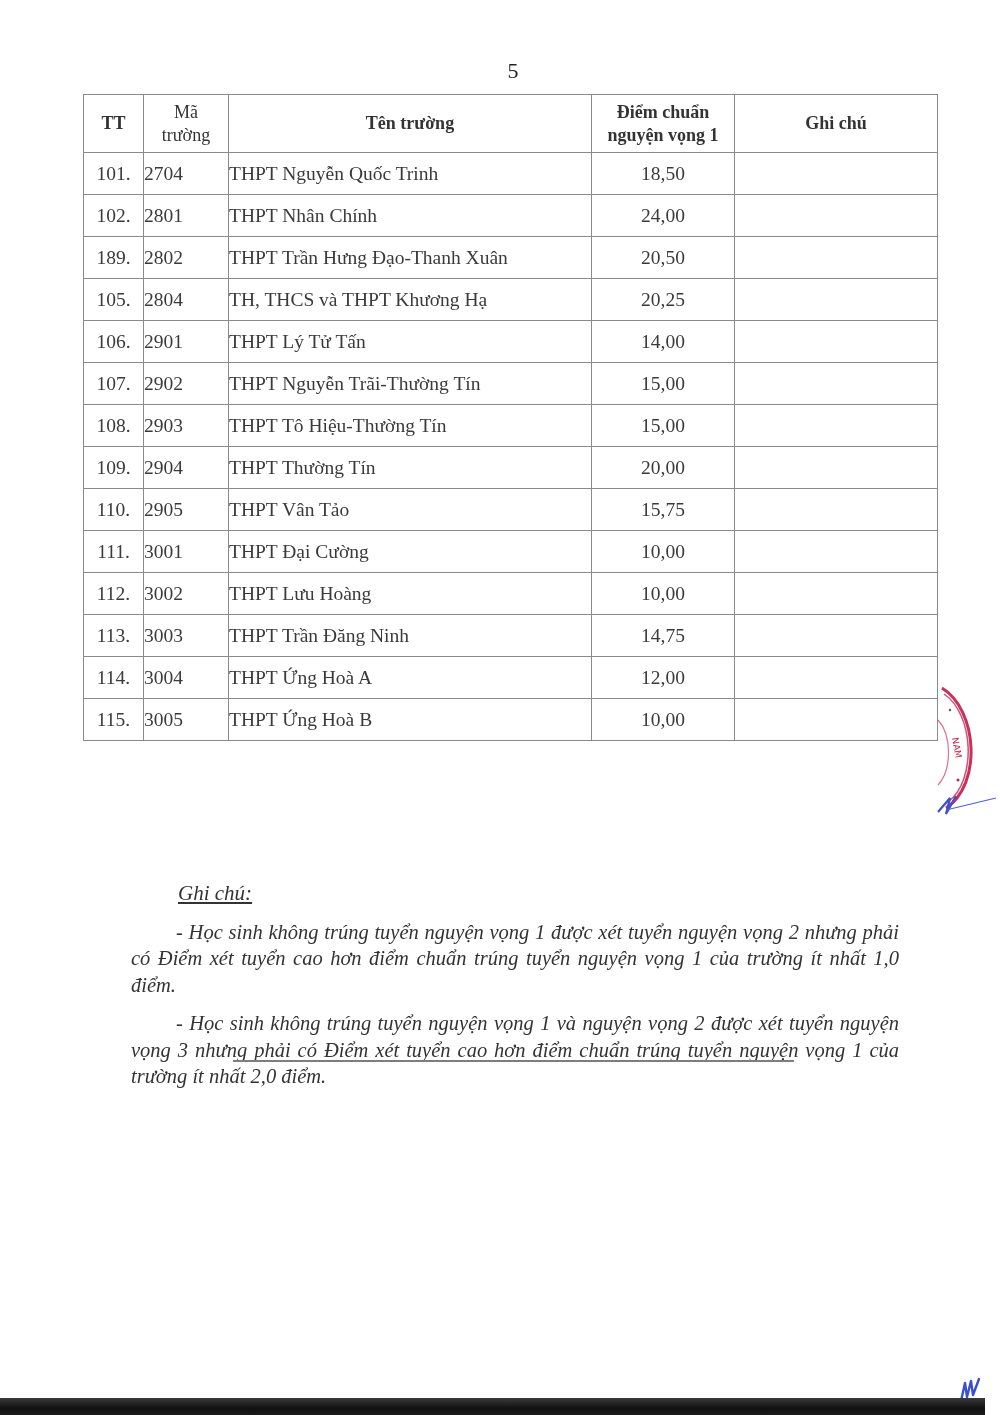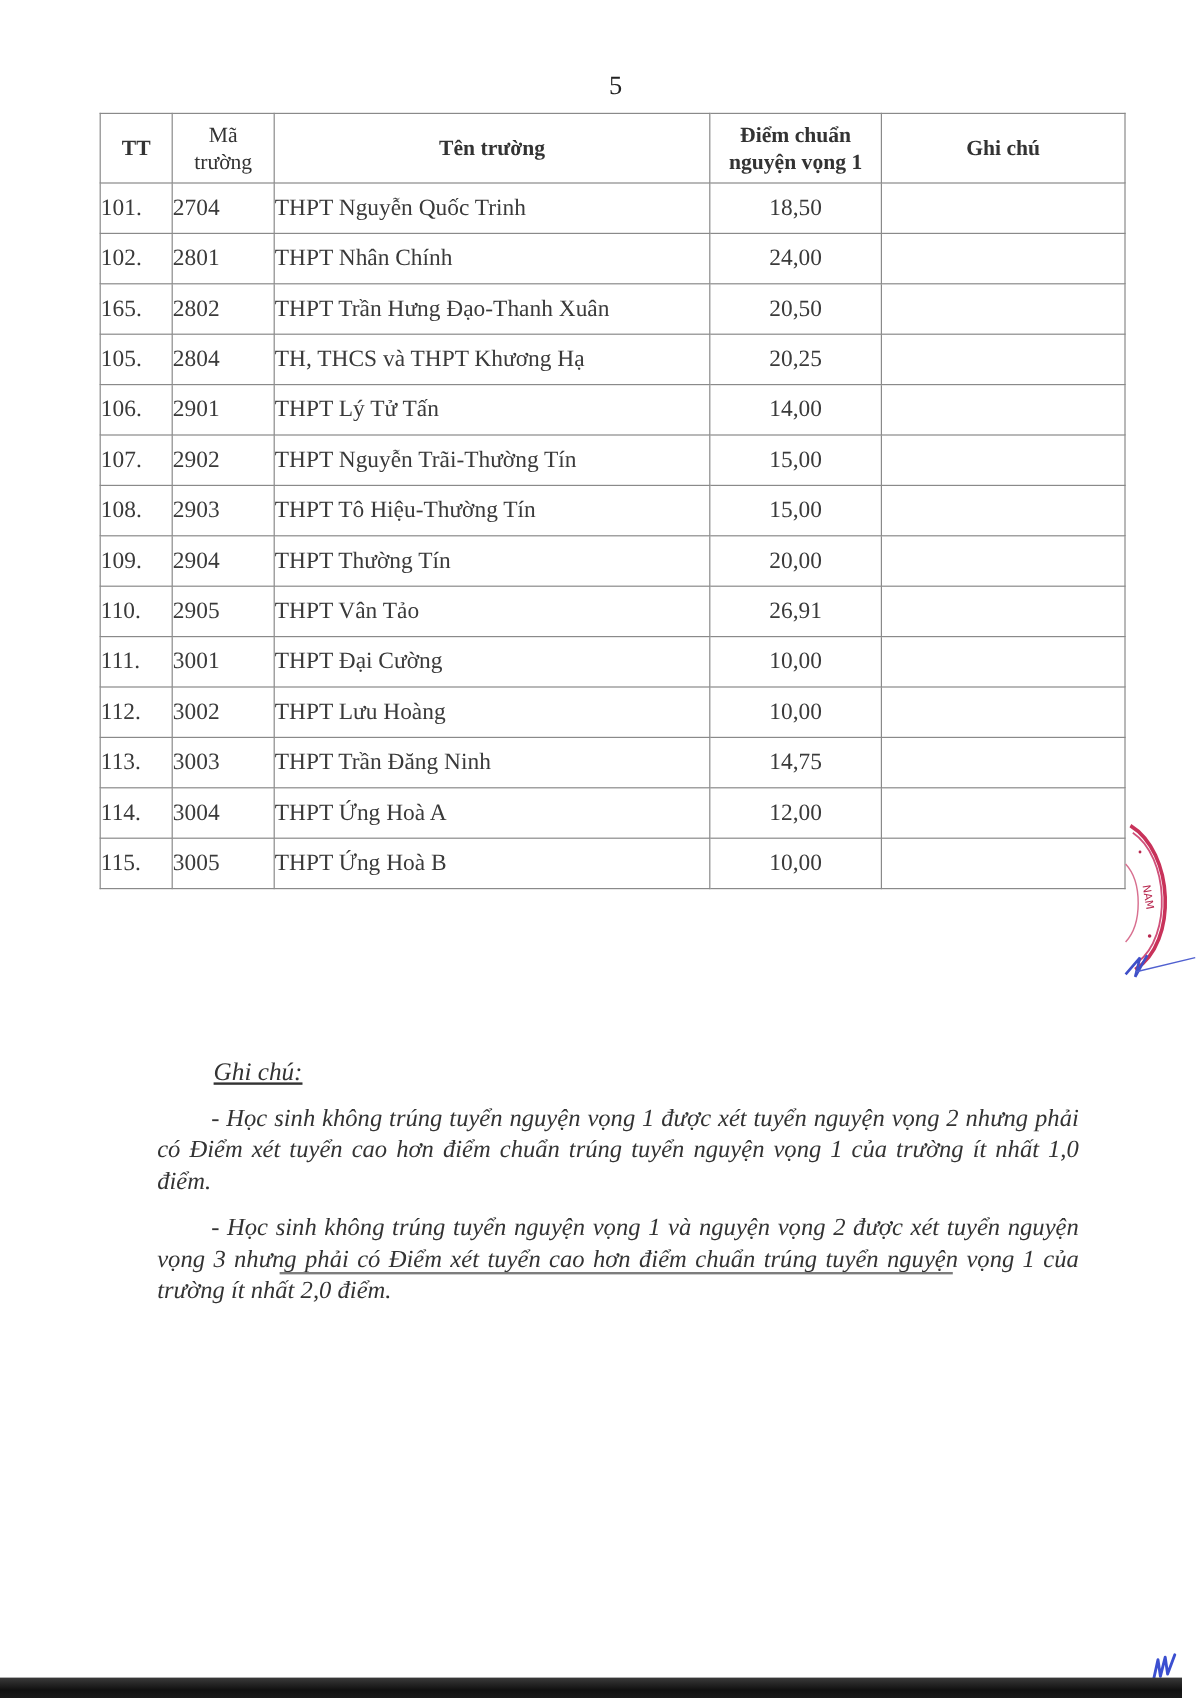--- a/index.html
+++ b/index.html
@@ -46,21 +46,21 @@
       color: #333;
     }
     table.scores th.th-ma {
       font-weight: normal;
     }
     table.scores td {
       height: 41px;
       font-size: 19.5px;
       color: #3a3a3a;
     }
-    td.c-tt { text-align: left; padding-left: 10px; }
+    td.c-tt { text-align: center; padding-left: 10px; }
     td.c-ma { text-align: left; }
     td.c-ten { text-align: left; padding-left: 9px; }
     td.c-diem { text-align: center; font-weight: normal; color: #2f2f2f; }
     td.c-ghichu { }
     col.w-tt { width: 60px; }
     col.w-ma { width: 85px; }
     col.w-ten { width: 363px; }
     col.w-diem { width: 143px; }
     col.w-ghichu { width: 203px; }
 
@@ -155,21 +155,21 @@
       <td class="c-ghichu"></td>
     </tr>
     <tr>
       <td class="c-tt">102.</td>
       <td class="c-ma">2801</td>
       <td class="c-ten">THPT Nhân Chính</td>
       <td class="c-diem">24,00</td>
       <td class="c-ghichu"></td>
     </tr>
     <tr>
-      <td class="c-tt">165.</td>
+      <td class="c-tt">189.</td>
       <td class="c-ma">2802</td>
       <td class="c-ten">THPT Trần Hưng Đạo-Thanh Xuân</td>
       <td class="c-diem">20,50</td>
       <td class="c-ghichu"></td>
     </tr>
     <tr>
       <td class="c-tt">105.</td>
       <td class="c-ma">2804</td>
       <td class="c-ten">TH, THCS và THPT Khương Hạ</td>
       <td class="c-diem">20,25</td>
@@ -200,21 +200,21 @@
       <td class="c-tt">109.</td>
       <td class="c-ma">2904</td>
       <td class="c-ten">THPT Thường Tín</td>
       <td class="c-diem">20,00</td>
       <td class="c-ghichu"></td>
     </tr>
     <tr>
       <td class="c-tt">110.</td>
       <td class="c-ma">2905</td>
       <td class="c-ten">THPT Vân Tảo</td>
-      <td class="c-diem">26,91</td>
+      <td class="c-diem">15,75</td>
       <td class="c-ghichu"></td>
     </tr>
     <tr>
       <td class="c-tt">111.</td>
       <td class="c-ma">3001</td>
       <td class="c-ten">THPT Đại Cường</td>
       <td class="c-diem">10,00</td>
       <td class="c-ghichu"></td>
     </tr>
     <tr>

